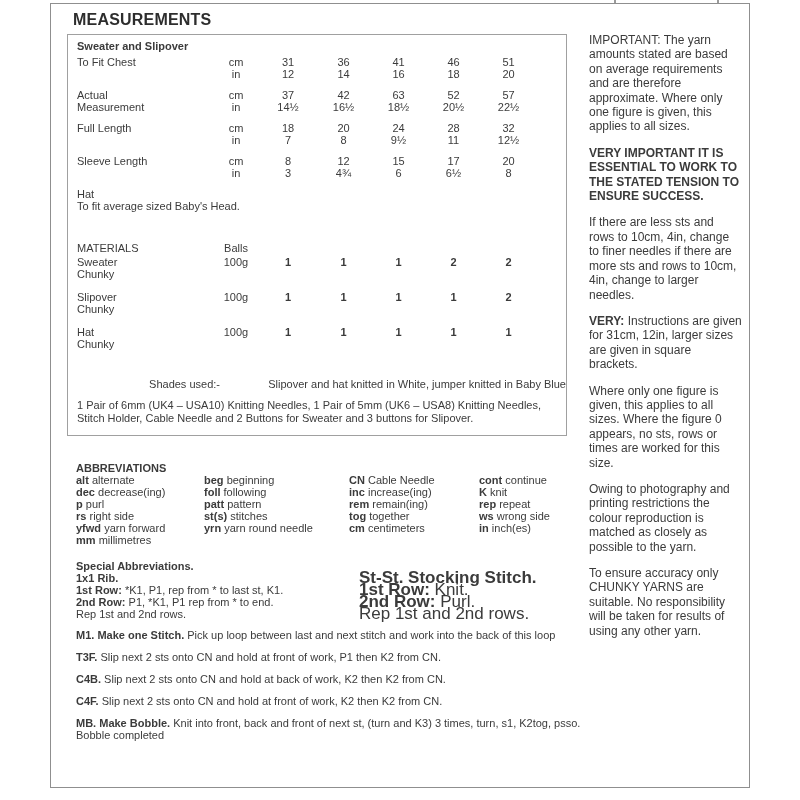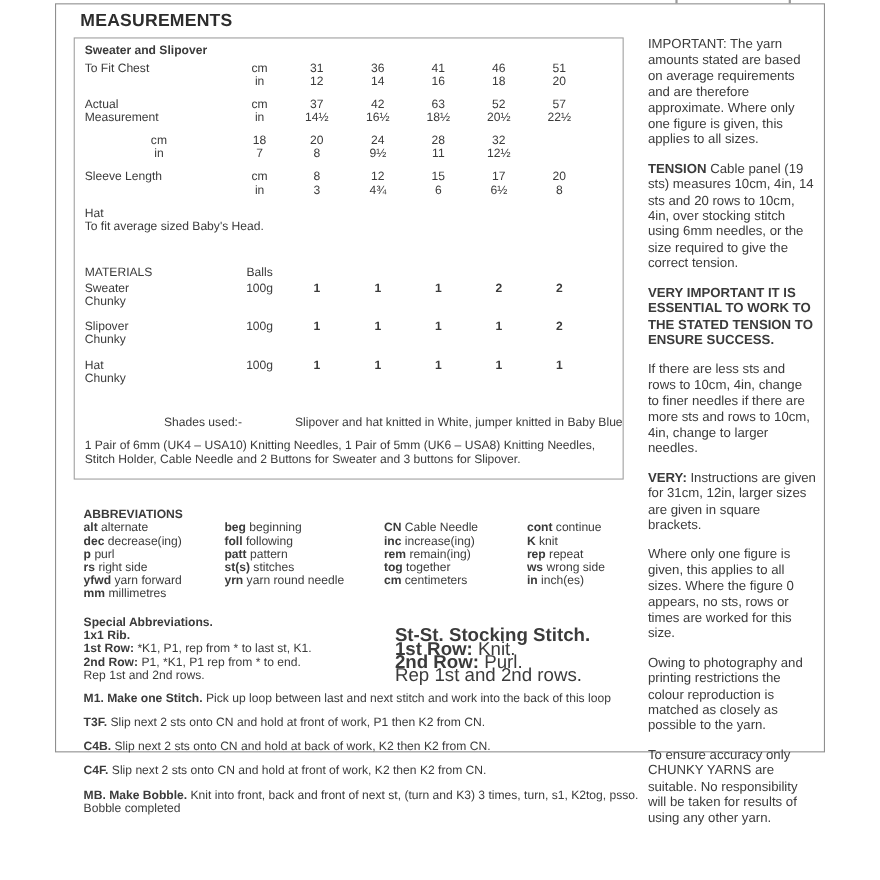--- a/index.html
+++ b/index.html
@@ -3,21 +3,21 @@
 <meta charset="utf-8">
 <style>
   html,body { margin:0; padding:0; }
   body {
     width:800px; height:800px; background:#ffffff;
     font-family:"Liberation Sans", sans-serif;
     color:#3b3b3b; position:relative; overflow:hidden;
     -webkit-font-smoothing:antialiased;
   }
   .outer-box {
-    position:absolute; left:50px; top:3px; width:700px; height:681px;
+    position:absolute; left:50px; top:3px; width:700px; height:785px;
     border:1px solid #8f8f8f; background:#fff; box-sizing:border-box;
   }
   .edge-tick { position:absolute; top:0; width:2px; height:5px; background:#9a9a9a; }
   .page-title {
     position:absolute; left:22px; top:7px;
     font-size:16px; font-weight:bold; color:#2d2d2d; letter-spacing:0.2px;
   }
   .inner-box {
     position:absolute; left:16px; top:30px; width:500px; height:402px;
     border:1px solid #a0a0a0; box-sizing:border-box;
@@ -124,20 +124,24 @@
           <div>52</div>
           <div>20½</div>
         </div>
       <div class="c">
           <div>57</div>
           <div>22½</div>
         </div>
     </div>
 
     <div class="tgrid trow">
+      <div>
+        <div>Full Length</div>
+        <div></div>
+      </div>
       <div class="c">
         <div>cm</div>
         <div>in</div>
       </div>
       <div class="c">
           <div>18</div>
           <div>7</div>
         </div>
       <div class="c">
           <div>20</div>
@@ -301,21 +305,20 @@
   <div class="tech-block">
     <p><b>M1. Make one Stitch.</b><span> Pick up loop between last and next stitch and work into the back of this loop</span></p>
     <p><b>T3F.</b><span> Slip next 2 sts onto CN and hold at front of work, P1 then K2 from CN.</span></p>
     <p><b>C4B.</b><span> Slip next 2 sts onto CN and hold at back of work, K2 then K2 from CN.</span></p>
     <p><b>C4F.</b><span> Slip next 2 sts onto CN and hold at front of work, K2 then K2 from CN.</span></p>
     <p><b>MB. Make Bobble.</b><span> Knit into front, back and front of next st, (turn and K3) 3 times, turn, s1, K2tog, psso. Bobble completed</span></p>
   </div>
 
   <div class="sidebar">
     <p><span>IMPORTANT:</span><span> The yarn amounts stated are based on average requirements and are therefore approximate. Where only one figure is given, this applies to all sizes.</span></p>
-    <p><b>TENSION</b><span> Cable panel (19 sts) measures 10cm, 4in, 14 sts and 20 rows to 10cm, 4in, over stocking stitch using 6mm needles, or the size required to give the correct tension.</span></p>
     <p class="allbold">VERY IMPORTANT IT IS ESSENTIAL TO WORK TO THE STATED TENSION TO ENSURE SUCCESS.</p>
     <p>If there are less sts and rows to 10cm, 4in, change to finer needles if there are more sts and rows to 10cm, 4in, change to larger needles.</p>
     <p><b>VERY:</b><span> Instructions are given for 31cm, 12in, larger sizes are given in square brackets.</span></p>
     <p>Where only one figure is given, this applies to all sizes. Where the figure 0 appears, no sts, rows or times are worked for this size.</p>
     <p>Owing to photography and printing restrictions the colour reproduction is matched as closely as possible to the yarn.</p>
     <p>To ensure accuracy only CHUNKY YARNS are suitable. No responsibility will be taken for results of using any other yarn.</p>
   </div>
 
 </div>
 

